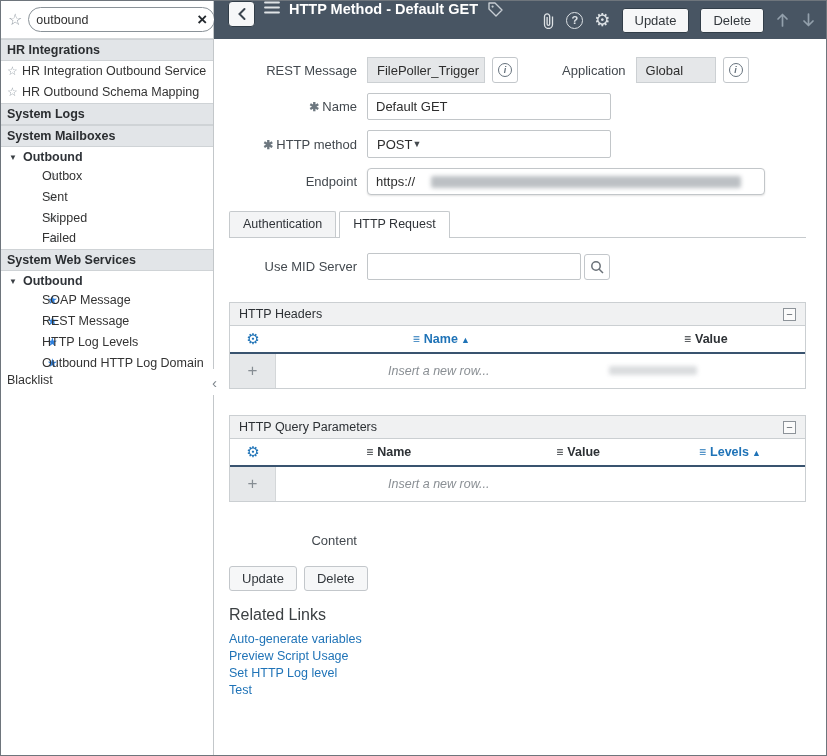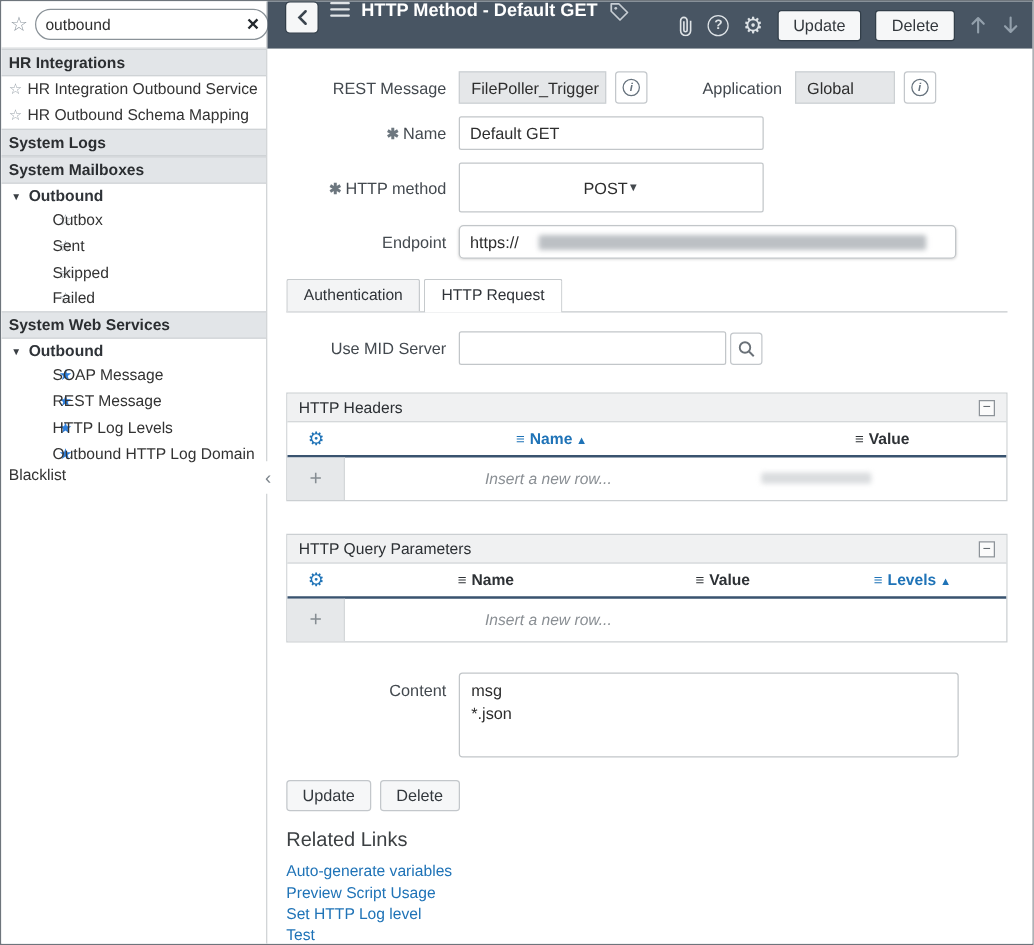--- a/index.html
+++ b/index.html
@@ -37,21 +37,21 @@
   .topbar .btn { border-color:#323e49; }
 
   .content { flex:1; padding:18px 20px 0 15px; background:#fff; position:relative; overflow:hidden; }
   .frow { display:flex; align-items:center; margin-bottom:10px; }
   .flabel { width:128px; text-align:right; margin-right:10px; font-size:13px; color:#43494f; flex:none; }
   .req { color:#6d777f; font-weight:bold; margin-right:3px; font-size:12px; }
   .ro-field { background:#e5e7e9; border:1px solid #ccd0d3; height:26px; display:flex; align-items:center; padding:0 9px; font-size:13px; color:#2d2d2d; }
   .info-btn { width:26px; height:26px; background:#fff; border:1px solid #c3c7cb; border-radius:3px; display:flex; align-items:center; justify-content:center; margin-left:7px; cursor:pointer; }
   .circle-i { width:14px; height:14px; border:1.2px solid #66727d; border-radius:50%; color:#66727d; font-size:9px; font-weight:bold; display:flex; align-items:center; justify-content:center; font-style:italic; }
   .txt-input { height:27px; border:1px solid #c2c6c9; border-radius:2px; padding:0 8px; font-size:13px; color:#2d2d2d; font-family:inherit; outline:none; }
-  .sel { width:244px; height:40px; border:1px solid #c2c6c9; border-radius:2px; display:flex; align-items:center; justify-content:center; padding:0 9px; font-size:13px; color:#2d2d2d; cursor:pointer; background:#fff; }
+  .sel { width:244px; height:28px; border:1px solid #c2c6c9; border-radius:2px; display:flex; align-items:center; justify-content:flex-start; padding:0 9px; font-size:13px; color:#2d2d2d; cursor:pointer; background:#fff; }
   .sel .caret { font-size:9px; color:#44494e; }
   .endpoint-wrap { position:relative; }
   .endpoint-input { width:398px; border-radius:4px; box-shadow:0 1px 2px rgba(0,0,0,.12); }
   .redact { position:absolute; background:#bcc0c4; filter:blur(2px); border-radius:2px; }
   .redact.ep { left:64px; top:8px; width:310px; height:12px; }
   .redact.hdr { position:absolute; right:108px; top:12px; width:88px; height:9px; opacity:.55; }
 
   
   .tabs { margin-top:16px; display:flex; border-bottom:1px solid #c6cacd; padding-left:0; }
   .tab { padding:5px 13px 6px; font-size:12.5px; color:#2f3338; border:1px solid #c6cacd; border-bottom:none; background:#f3f4f5; margin-right:3px; border-radius:2px 2px 0 0; cursor:pointer; }
@@ -234,22 +234,20 @@
             <span class="colcell sorted" style="width:150px"><span class="lines">≡</span><span>Levels</span><span class="sortarrow">▲</span></span>
           </div>
           <div class="newrow">
             <span class="plus-cell">+</span>
             <span class="newrow-text">Insert a new row...</span>
           </div>
         </section>
 
         <div class="content-row">
           <span class="flabel">Content</span>
-          <textarea class="content-box" style="">msg
-*.json</textarea>
         </div>
 
         <div class="footer-btns">
           <button class="btn">Update</button>
           <button class="btn">Delete</button>
         </div>
 
         <div class="related">
           <div class="related-title">Related Links</div>
           <a class="rlink">Auto-generate variables</a>

